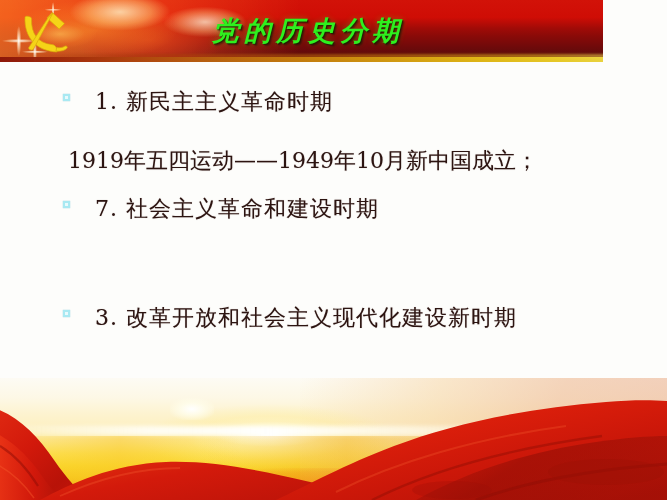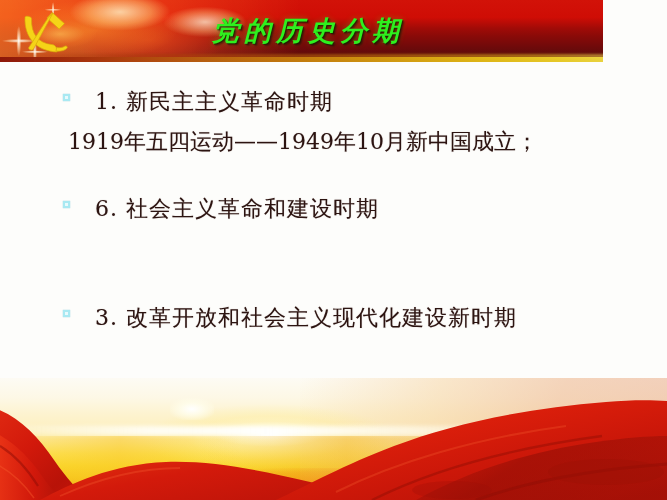--- a/index.html
+++ b/index.html
@@ -163,20 +163,21 @@
     white-space: nowrap;
     text-shadow: 0 0 1px rgba(70,35,28,.35);
   }
   .line-head {
     margin-left: 95px;
     letter-spacing: 1px;
   }
   .line-sub {
     margin-left: 68px;
     letter-spacing: 0px;
+    margin-top: 19px;
   }
 
   
   .bottom {
     position: absolute;
     left: 0; top: 378px;
     width: 667px;
     height: 122px;
     overflow: hidden;
   }
@@ -302,21 +303,21 @@
   <div class="content">
 
     <div class="block block-1">
       <span class="bullet-dot"></span>
       <div class="line line-head">1. 新民主主义革命时期</div>
       <div class="line line-sub">1919年五四运动——1949年10月新中国成立；</div>
     </div>
 
     <div class="block block-2">
       <span class="bullet-dot"></span>
-      <div class="line line-head">6. 社会主义革命和建设时期</div>
+      <div class="line line-head">7. 社会主义革命和建设时期</div>
     </div>
 
     <div class="block block-3">
       <span class="bullet-dot"></span>
       <div class="line line-head">3. 改革开放和社会主义现代化建设新时期</div>
     </div>
 
   </div>
 
   <div class="bottom">

